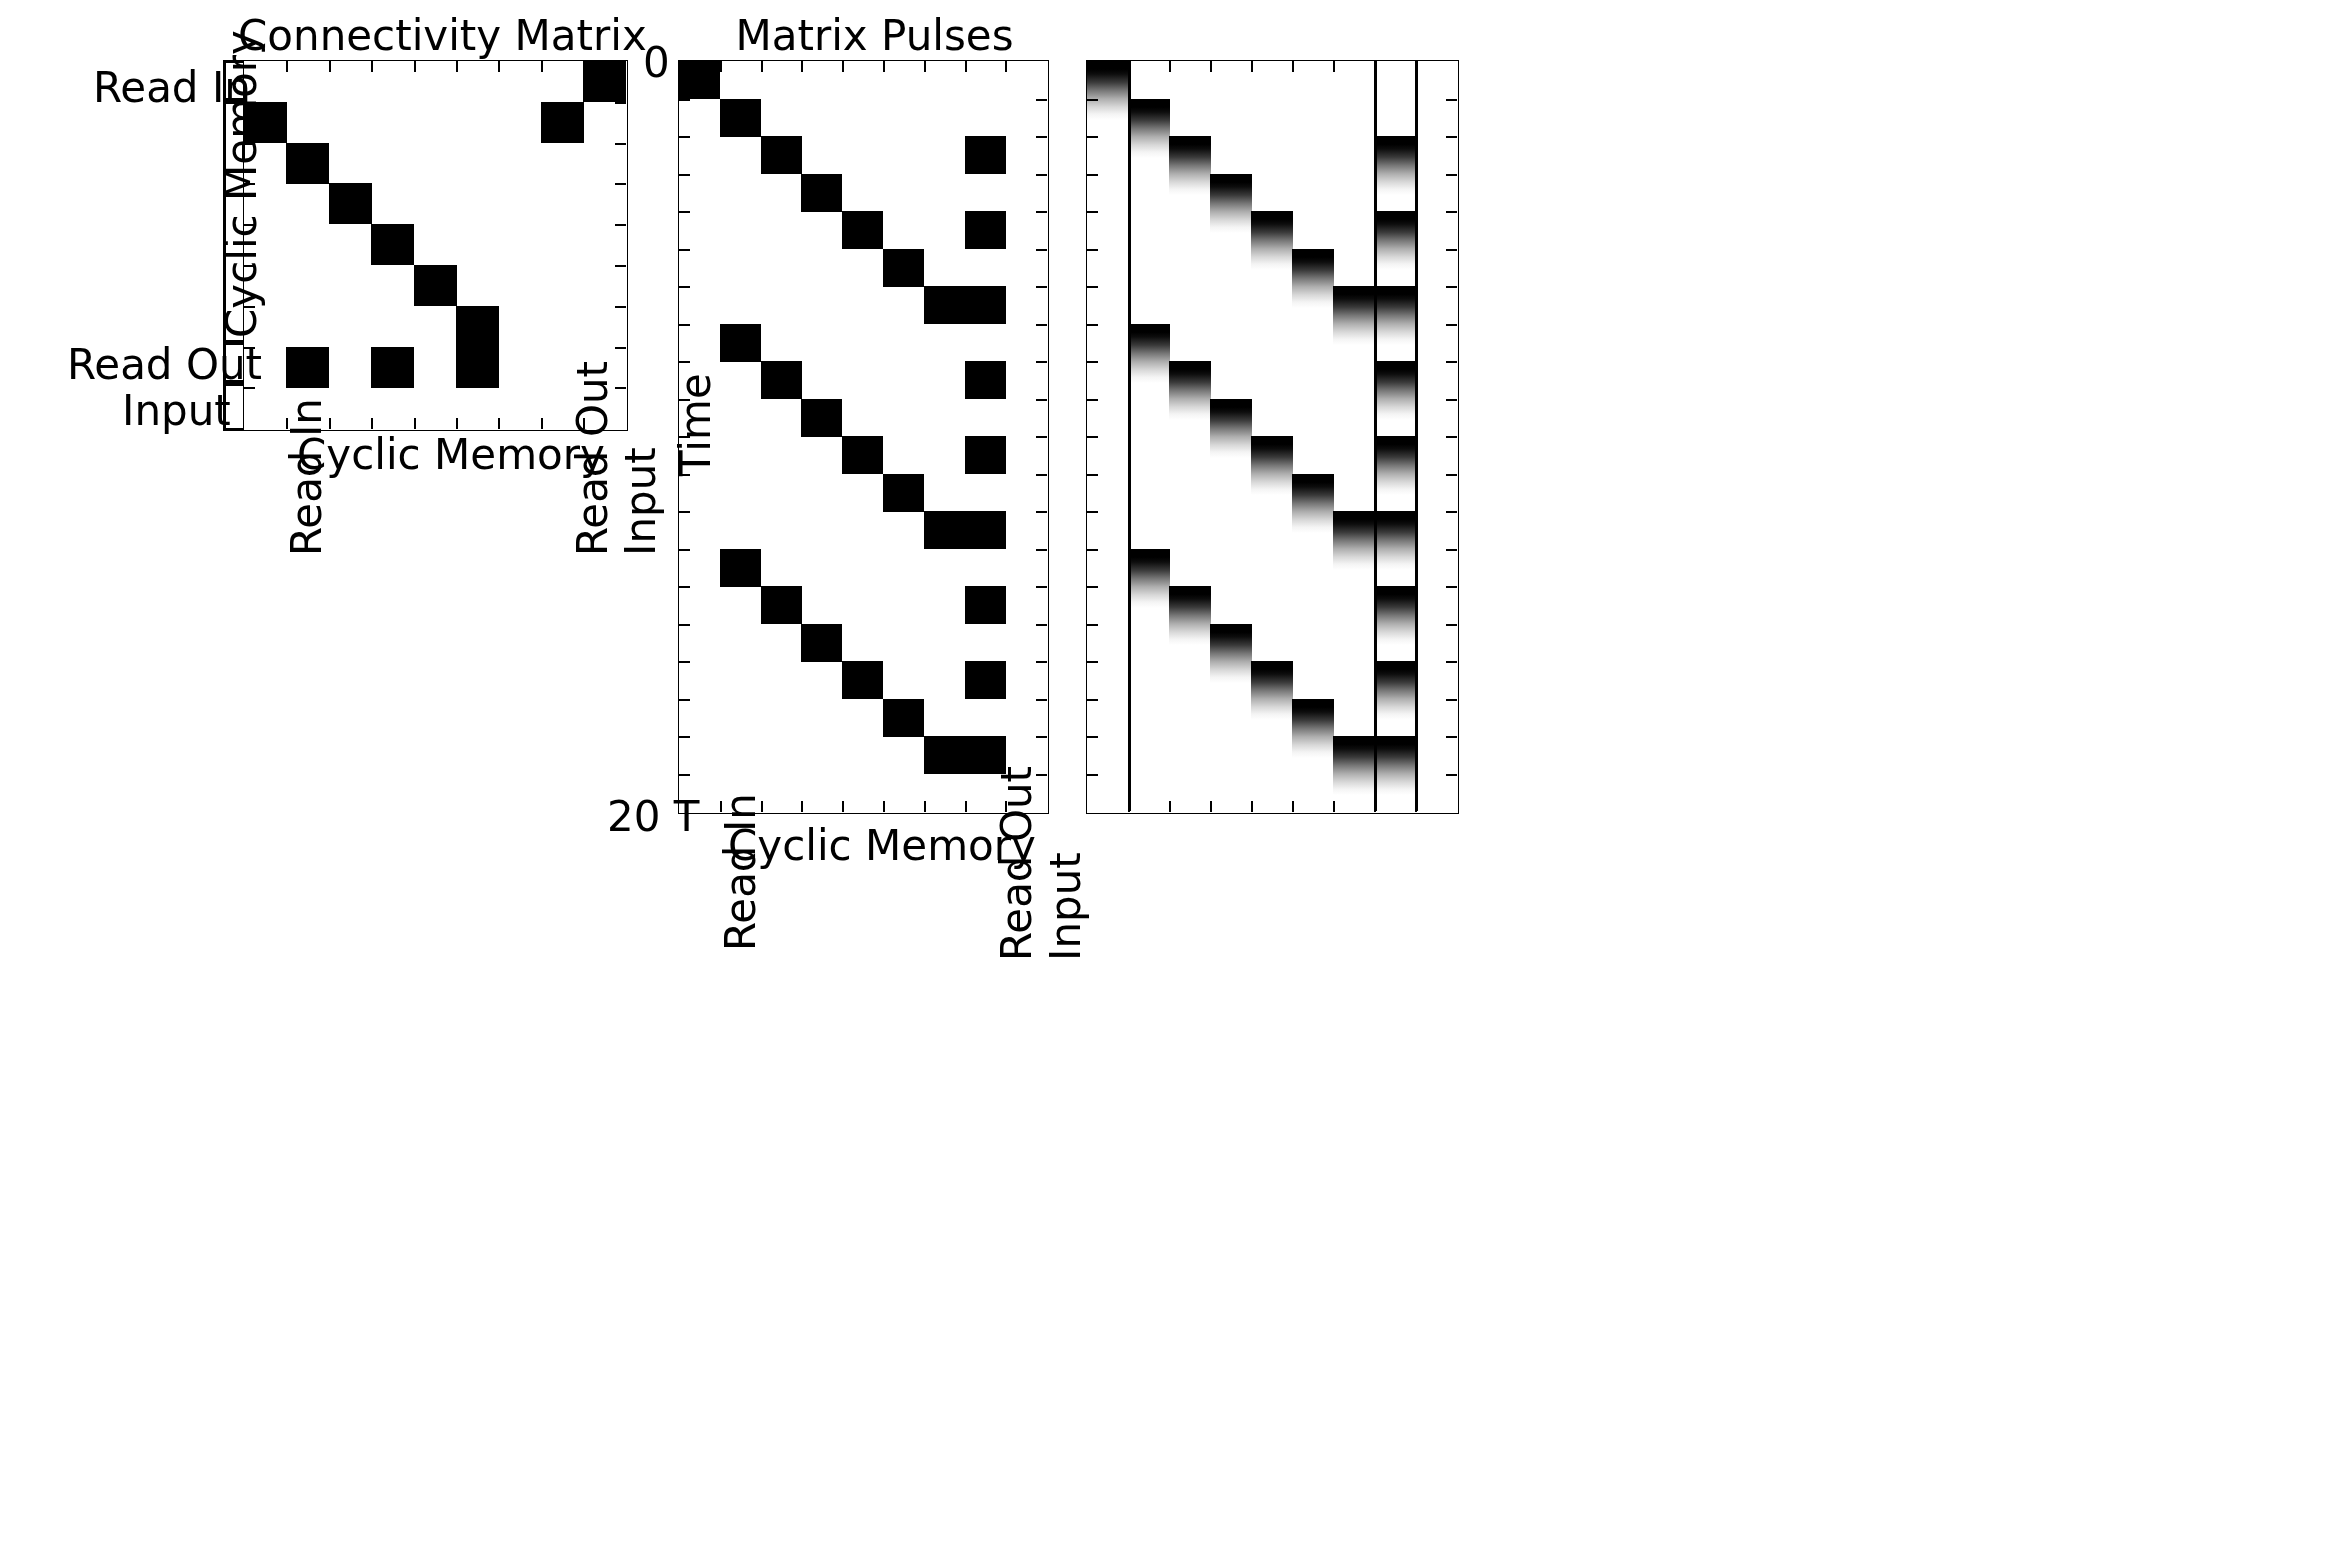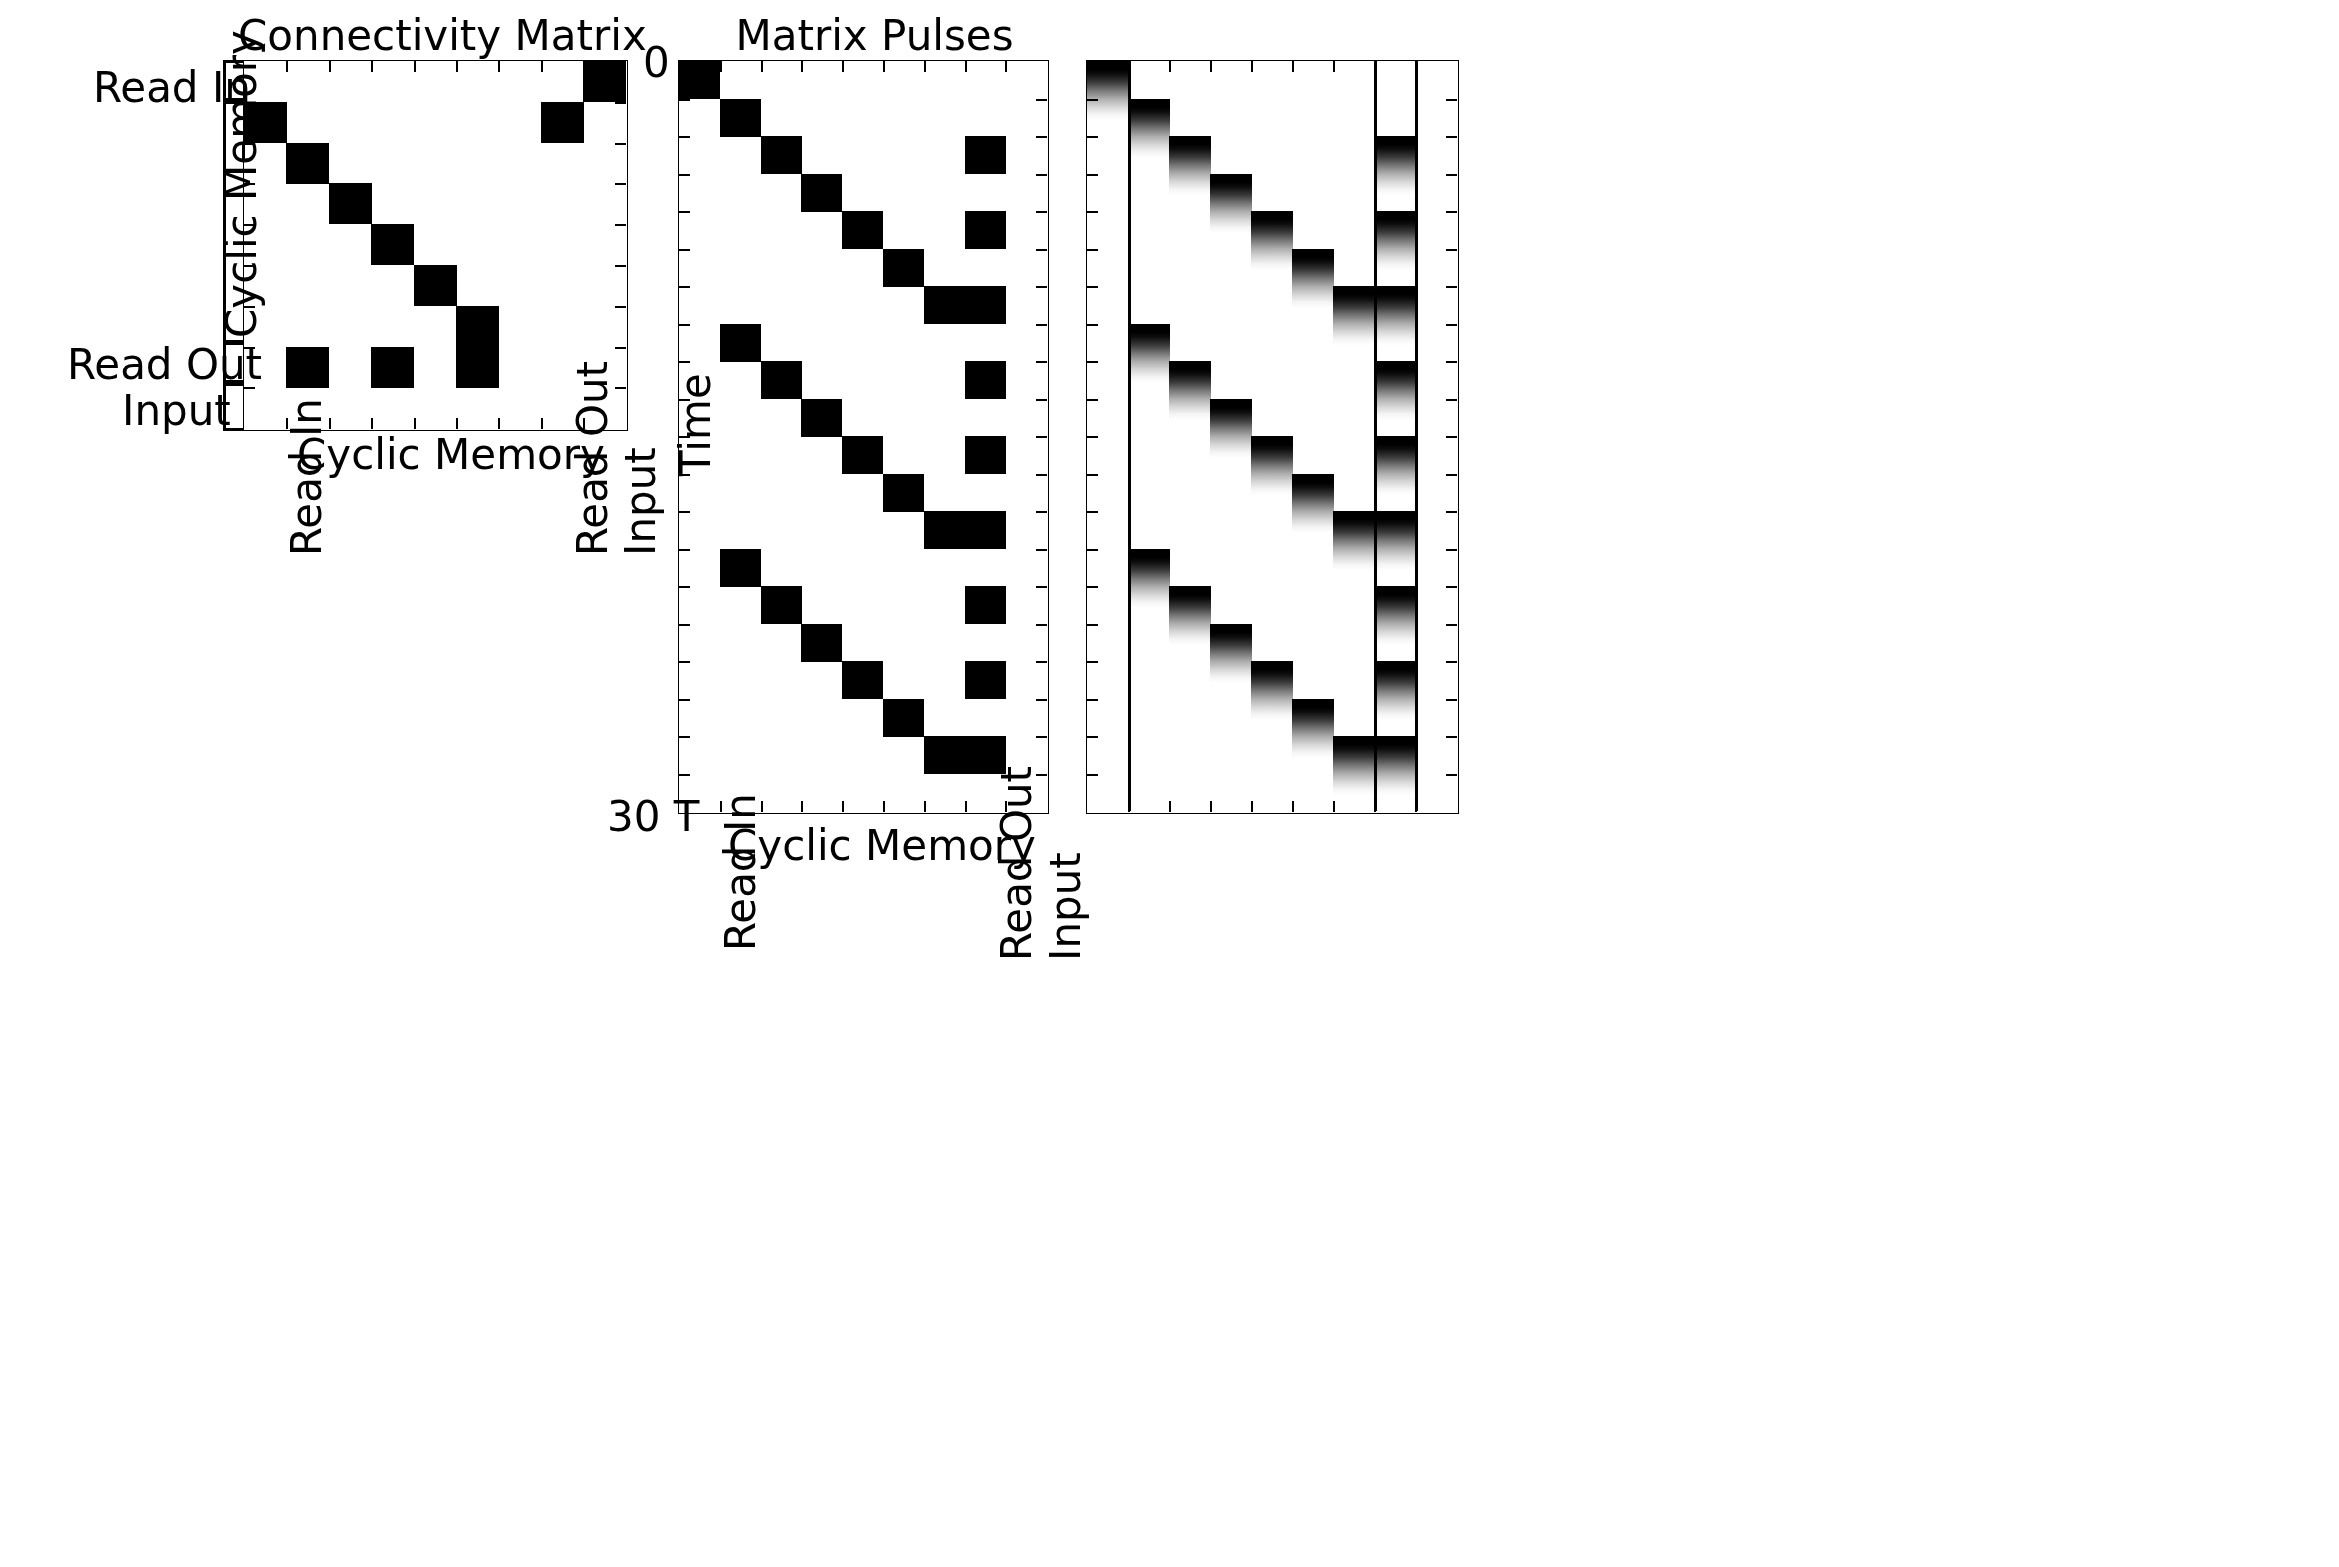--- a/index.html
+++ b/index.html
@@ -184,21 +184,21 @@
       <div class="tick ticky" style="left: 357px; top: 600px;"></div>
       <div class="tick ticky" style="left: 0px; top: 638px;"></div>
       <div class="tick ticky" style="left: 357px; top: 638px;"></div>
       <div class="tick ticky" style="left: 0px; top: 675px;"></div>
       <div class="tick ticky" style="left: 357px; top: 675px;"></div>
       <div class="tick ticky" style="left: 0px; top: 713px;"></div>
       <div class="tick ticky" style="left: 357px; top: 713px;"></div>
     </div>
 
   <div class="axlabel" style="left:643px;top:38px;">0</div>
-  <div class="axlabel" style="left:607px;top:792px;">30 T</div>
+  <div class="axlabel" style="left:607px;top:792px;">20 T</div>
   <div class="axlabel rot90" style="left:671px;top:476px;">Time</div>
 
   <div class="axlabel rot90" style="left:716px;top:951px;">Read In</div>
   <div class="axlabel" style="left:728px;top:821px;">Cyclic Memory</div>
   <div class="axlabel rot90" style="left:992px;top:961px;">Read Out</div>
   <div class="axlabel rot90" style="left:1041px;top:961px;">Input</div>
 
 
   <div class="plotbox framed" id="frBox" style="left:1086px;top:60px;width:373px;height:754px;">
       <div class="grad" style="left: 0px; top: 0px; width: 42px; height: 59px; background: linear-gradient(rgb(0, 0, 0) 0%, rgb(0, 0, 0) 14%, rgb(13, 13, 13) 22%, rgb(58, 58, 58) 36%, rgb(119, 119, 119) 50%, rgb(174, 174, 174) 64%, rgb(216, 216, 216) 78%, rgb(244, 244, 244) 90%, rgb(255, 255, 255) 100%);"></div>

